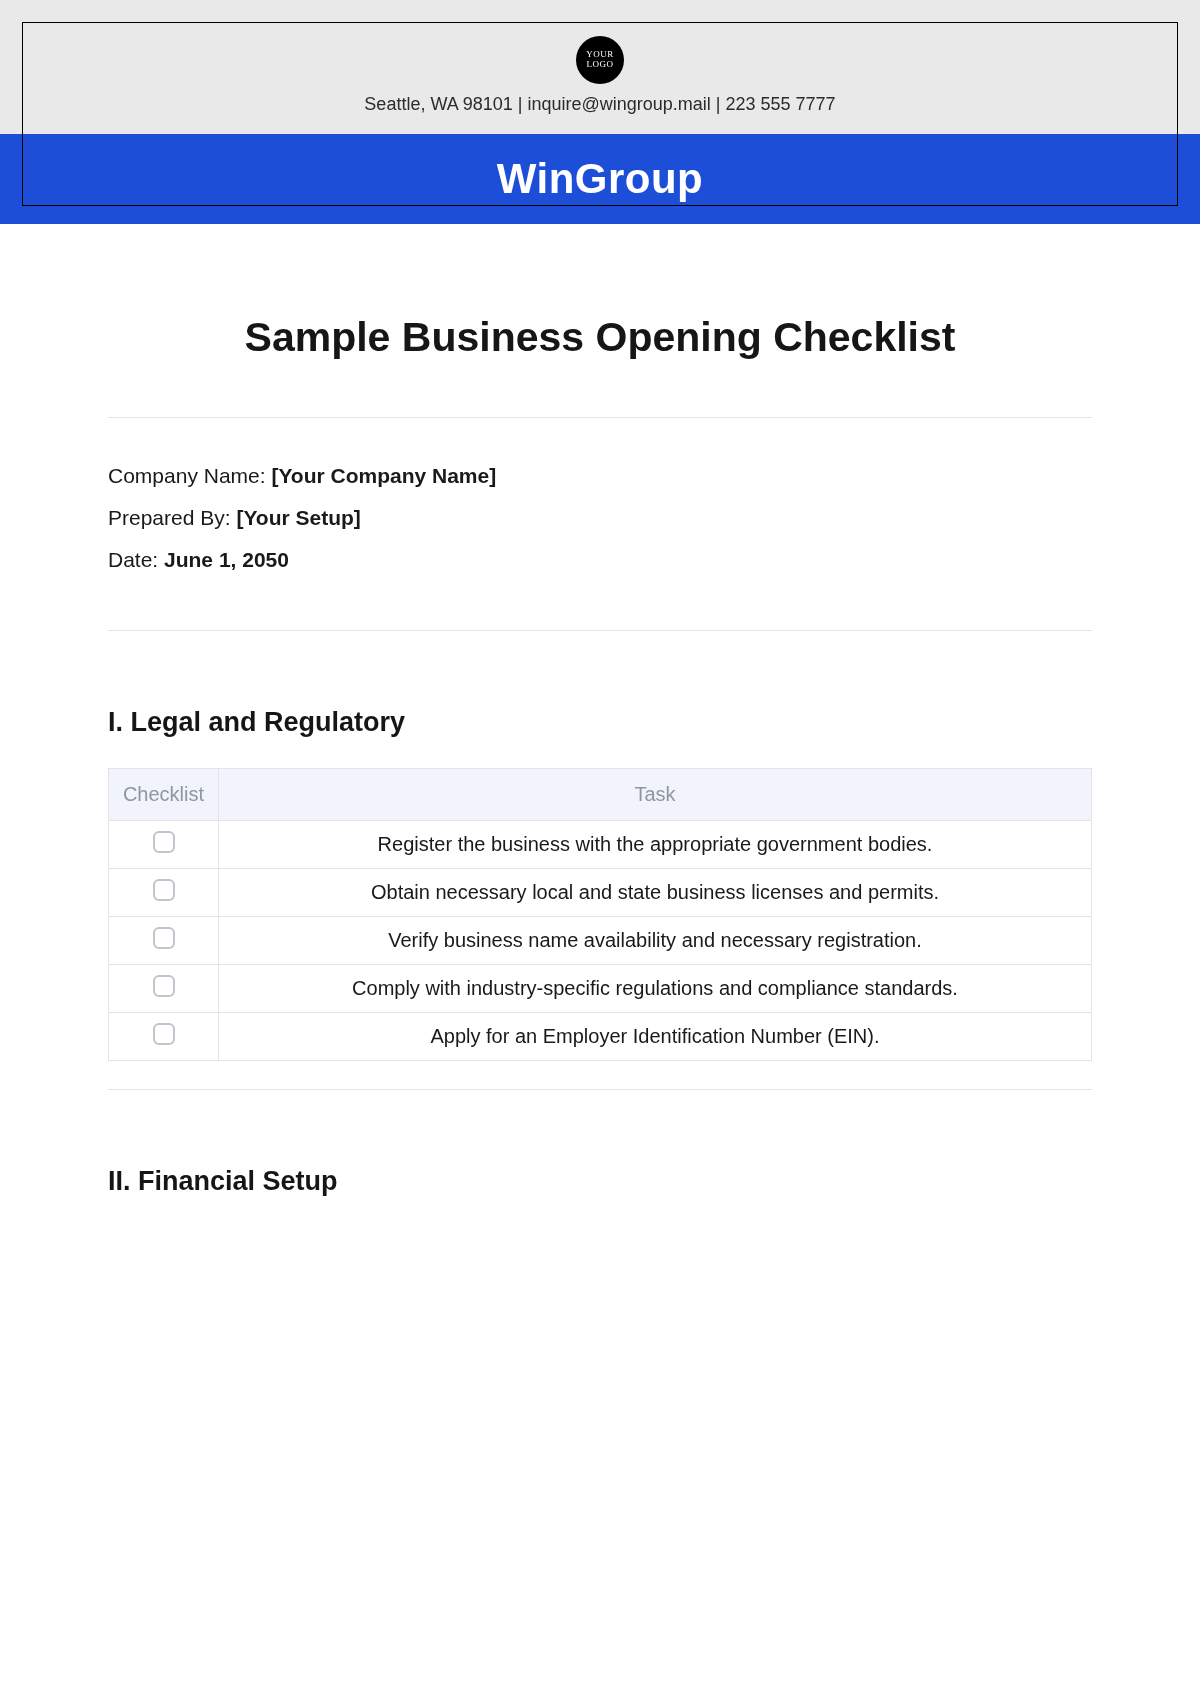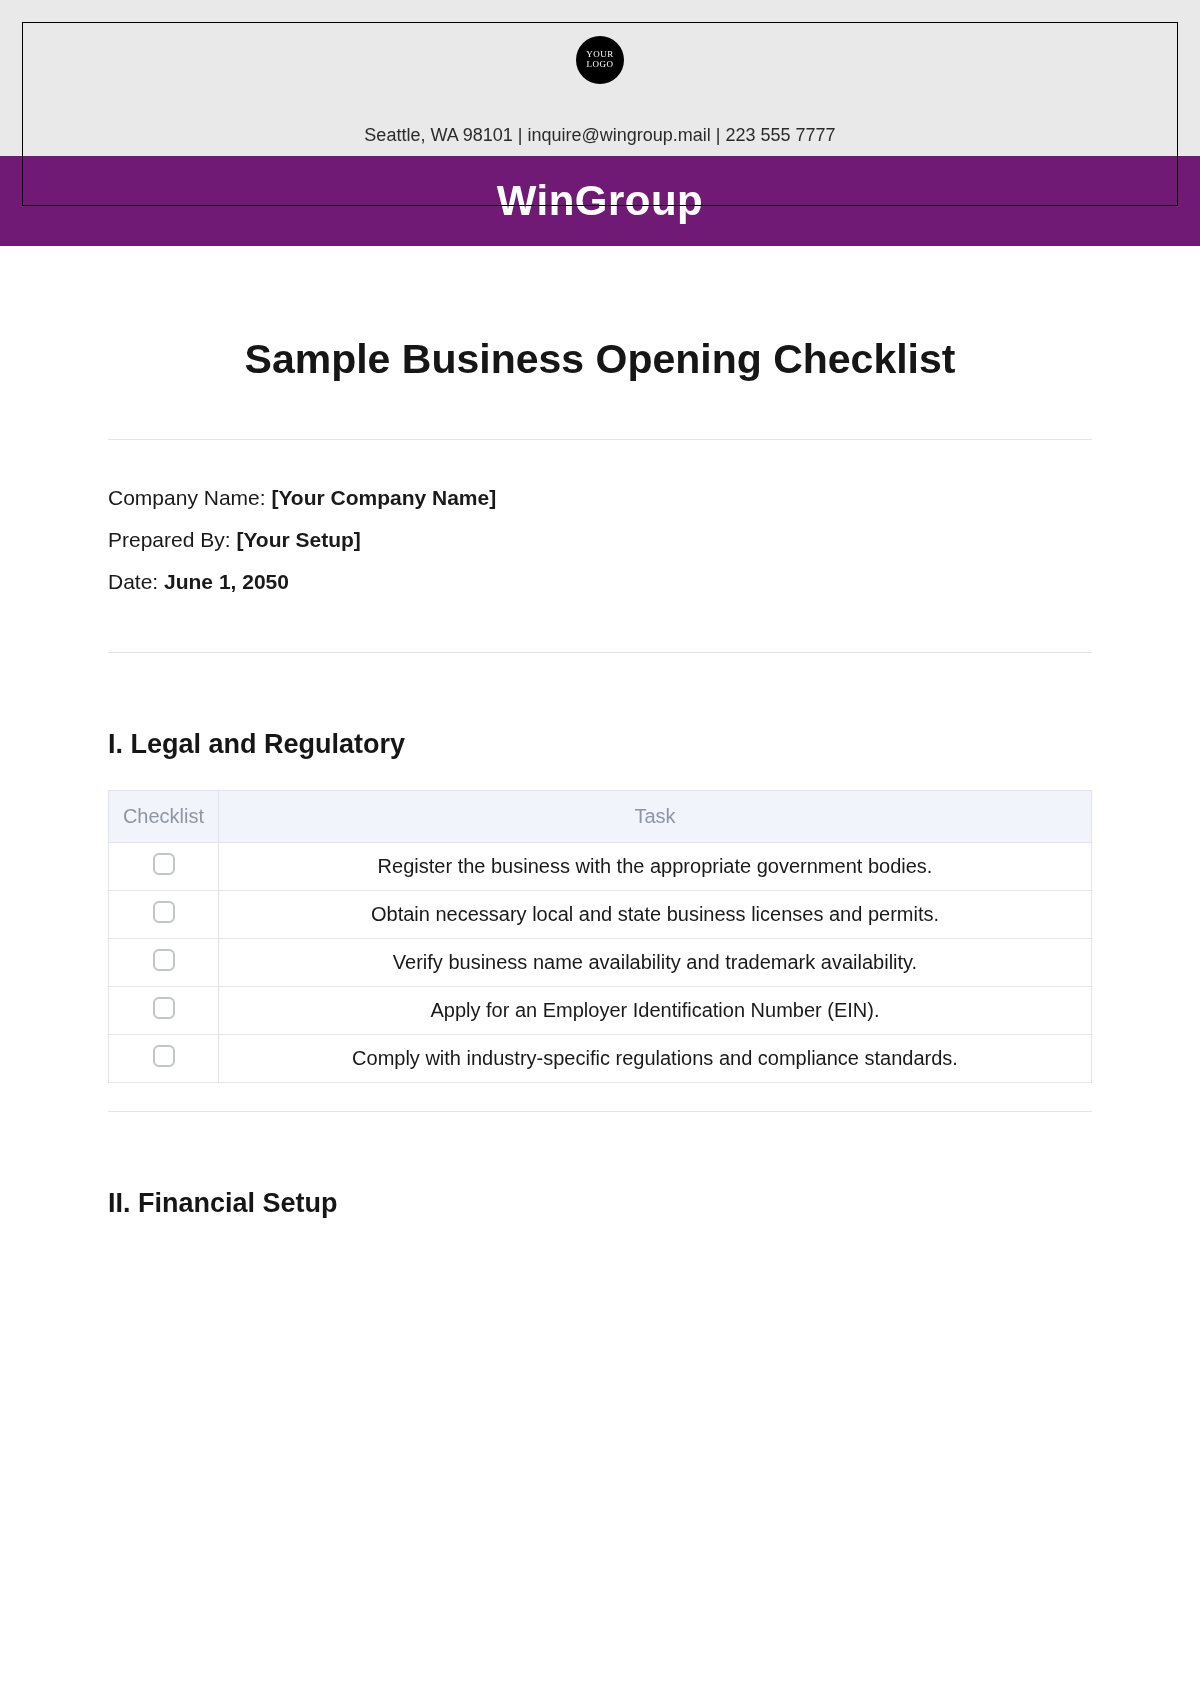--- a/index.html
+++ b/index.html
@@ -6,28 +6,28 @@
   body {
     width: 1200px;
     height: 1696px;
     background: #ffffff;
     font-family: Arial, Helvetica, sans-serif;
     color: #1a1a1a;
     position: relative;
   }
   .top-gray {
     background: #e9e9e9;
-    height: 156px;
+    height: 134px;
     width: 100%;
     position: relative;
     display: flex;
     flex-direction: column;
     align-items: center;
     justify-content: flex-end;
-    padding-bottom: 10px;
+    padding-bottom: 19px;
   }
   .logo-circle {
     width: 48px;
     height: 48px;
     border-radius: 50%;
     background: #000;
     color: #fff;
     font-size: 9px;
     line-height: 1.1;
     display: flex;
@@ -38,21 +38,21 @@
     letter-spacing: 0.5px;
     position: absolute;
     top: 36px;
   }
   .contact-line {
     font-size: 18px;
     color: #2b2b2b;
     margin-top: 70px;
   }
   .black-band {
-    background: #701a75;
+    background: #1d4ed8;
     height: 90px;
     width: 100%;
     display: flex;
     align-items: center;
     justify-content: center;
   }
   .brand {
     color: #fff;
     font-size: 42px;
     font-weight: 800;
@@ -179,29 +179,29 @@
       <tr>
         <td><span class="cb"></span></td>
         <td>Register the business with the appropriate government bodies.</td>
       </tr>
       <tr>
         <td><span class="cb"></span></td>
         <td>Obtain necessary local and state business licenses and permits.</td>
       </tr>
       <tr>
         <td><span class="cb"></span></td>
-        <td>Verify business name availability and trademark availability.</td>
+        <td>Verify business name availability and necessary registration.</td>
+      </tr>
+      <tr>
+        <td><span class="cb"></span></td>
+        <td>Comply with industry-specific regulations and compliance standards.</td>
       </tr>
       <tr>
         <td><span class="cb"></span></td>
         <td>Apply for an Employer Identification Number (EIN).</td>
-      </tr>
-      <tr>
-        <td><span class="cb"></span></td>
-        <td>Comply with industry-specific regulations and compliance standards.</td>
       </tr>
     </tbody>
   </table>
 
   <div class="divider"></div>
   <div class="spacer-30"></div>
 
   <h2 class="section-title">II. Financial Setup</h2>
 
 </div>

